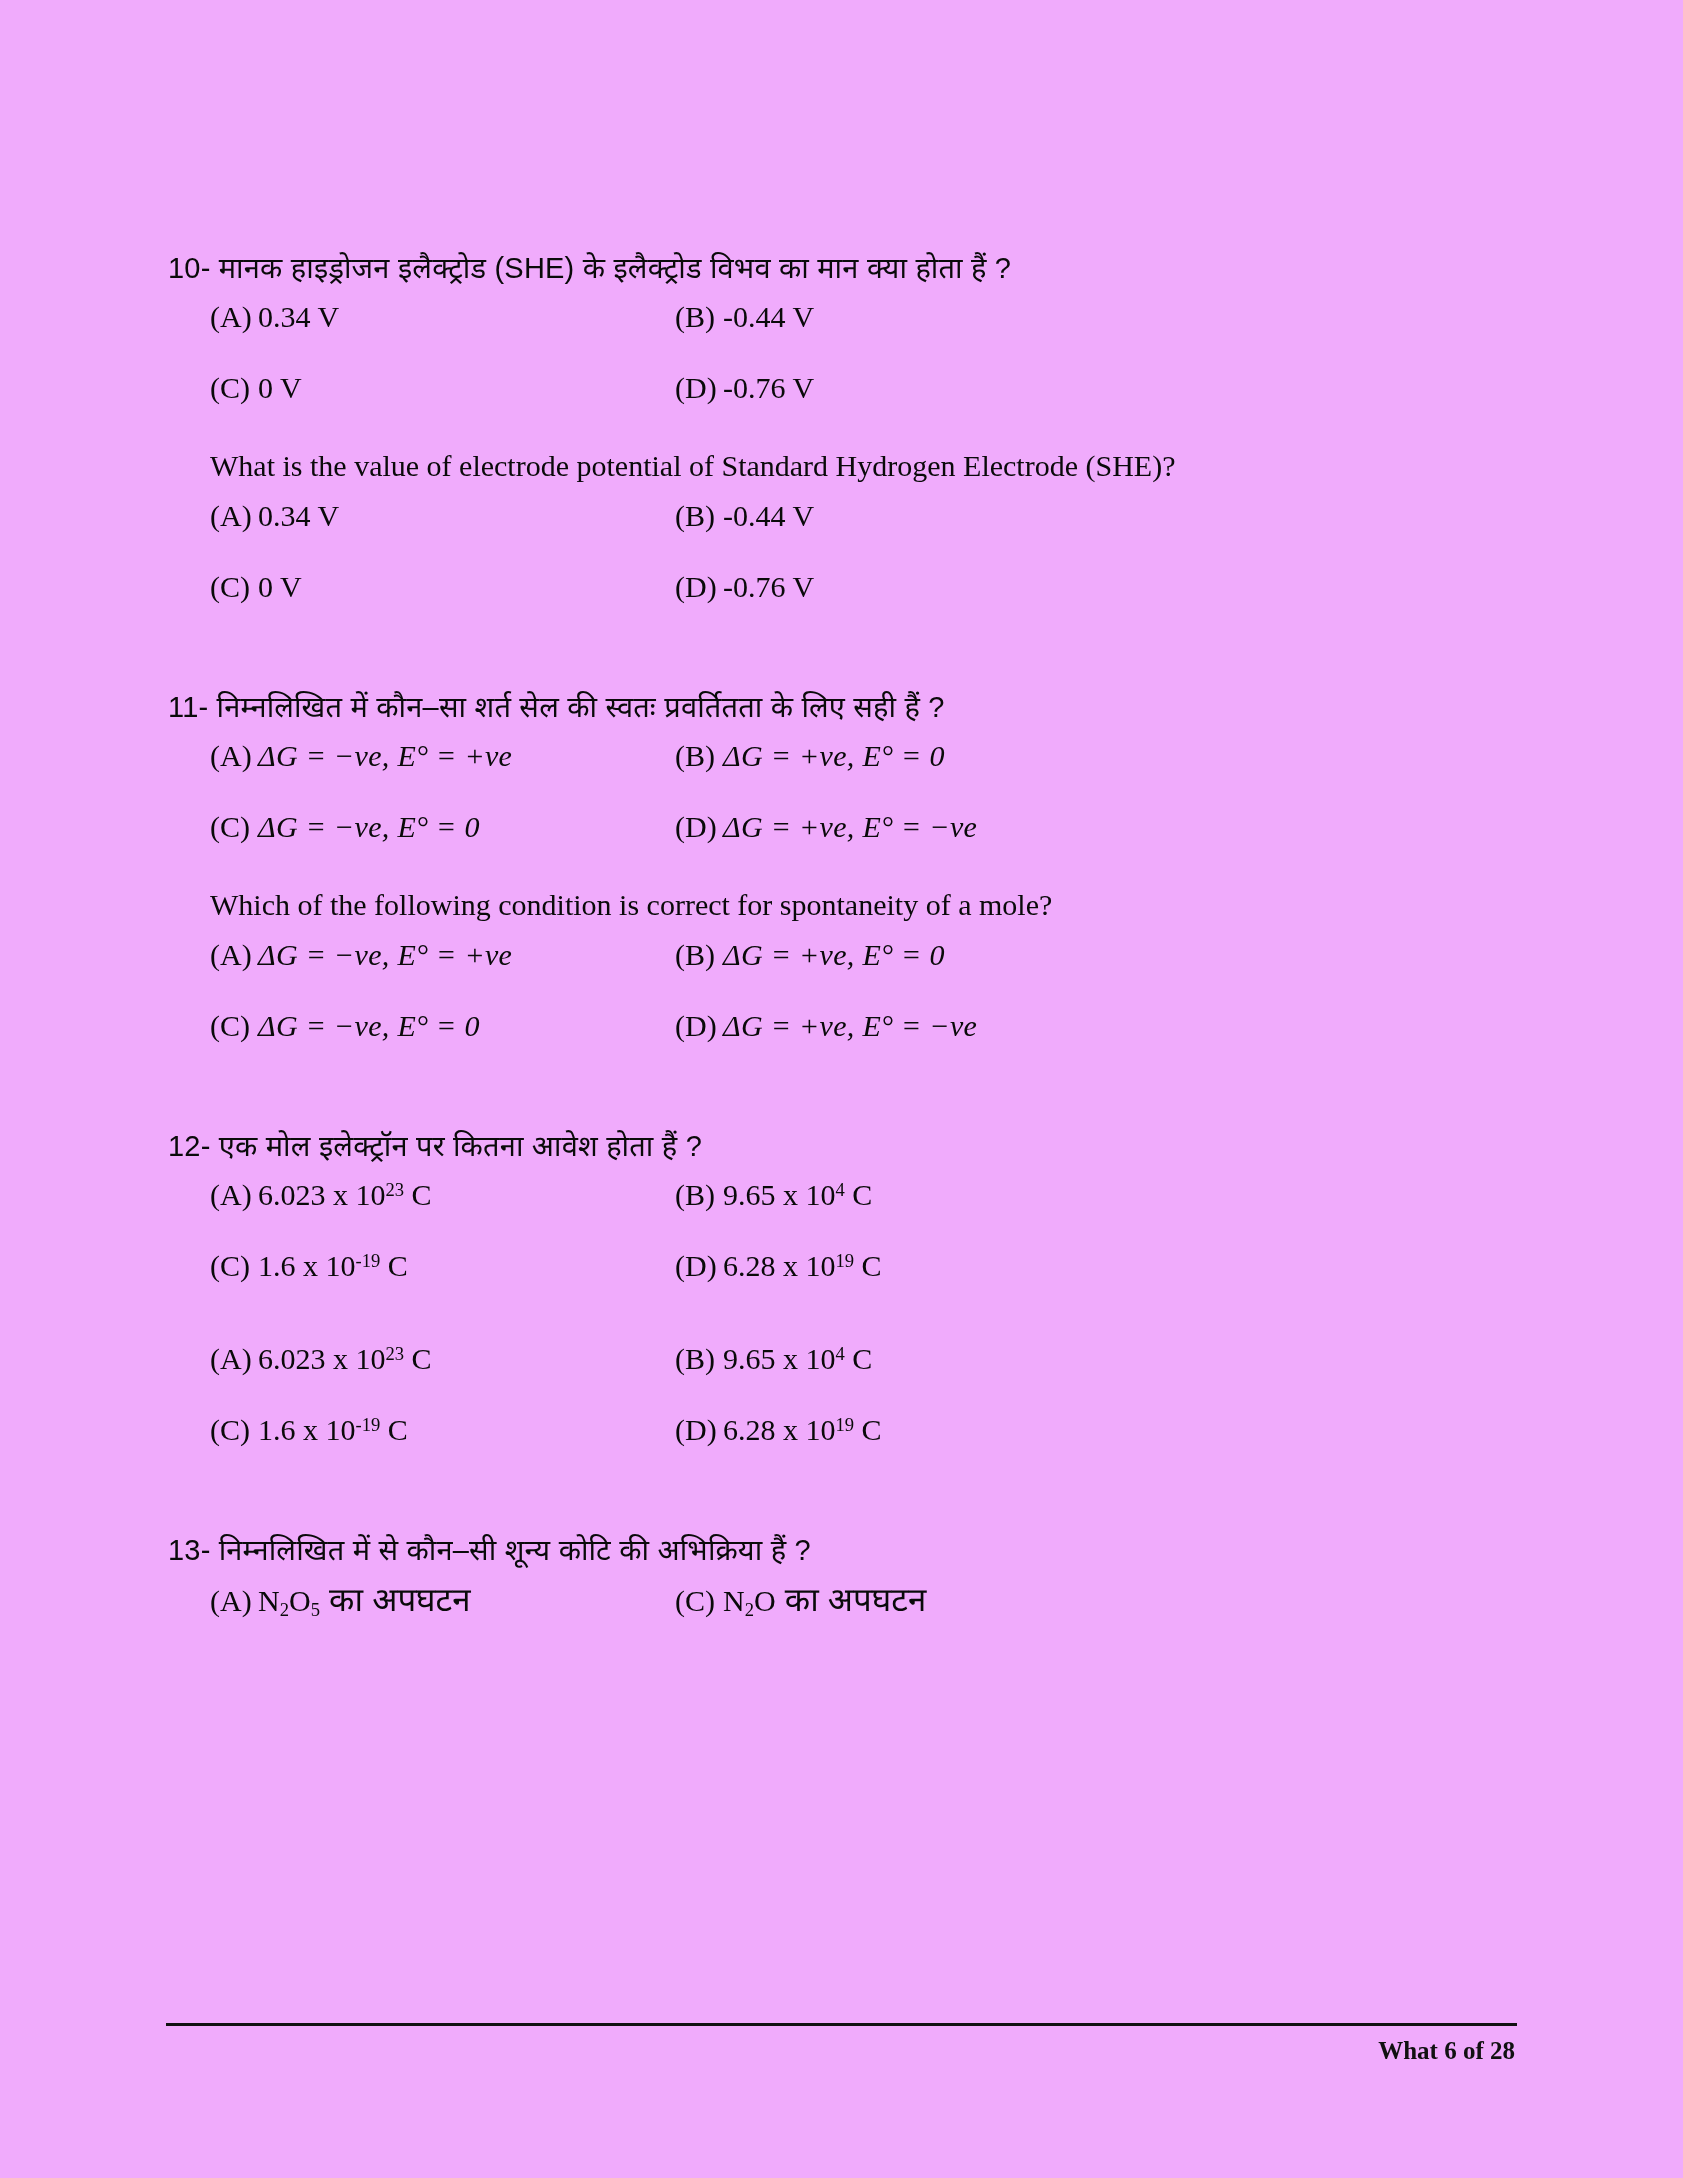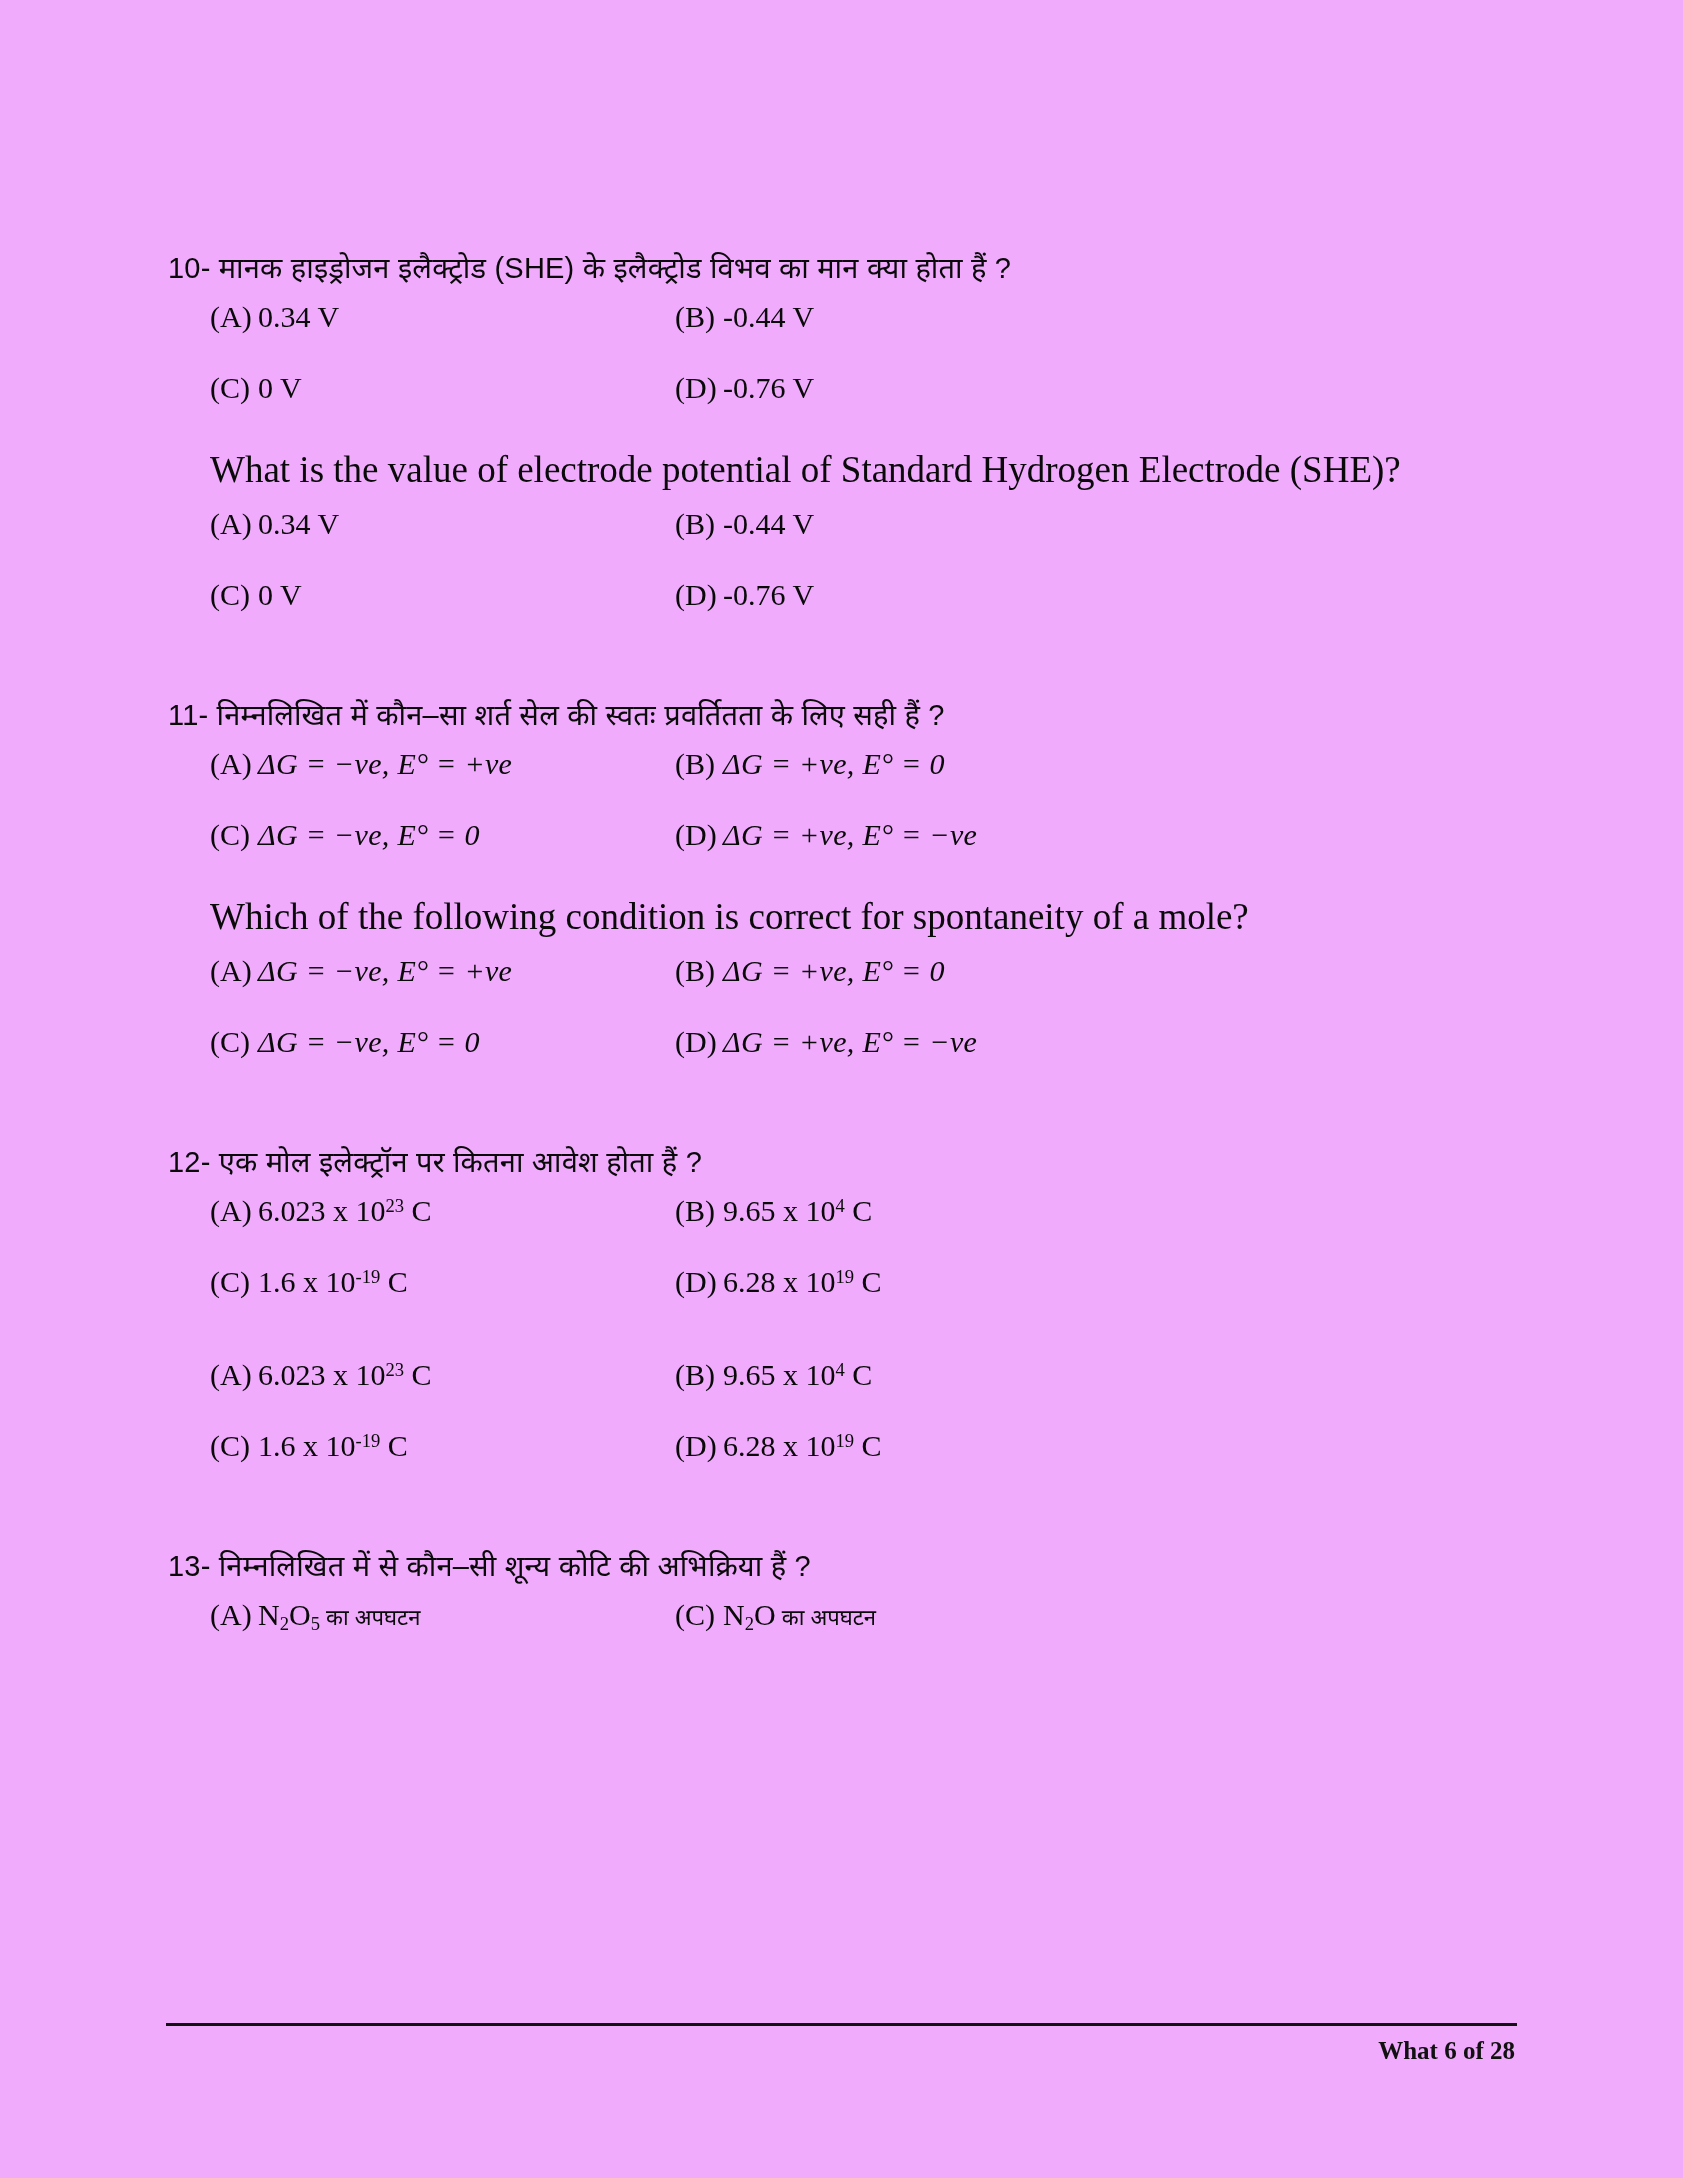--- a/index.html
+++ b/index.html
@@ -43,21 +43,21 @@
   }
 
   .qline.hindi {
     font-family: "Liberation Sans", sans-serif;
     font-size: 29px;
     letter-spacing: 0.2px;
   }
 
   .qline.eng {
     font-family: "Liberation Serif", serif;
-    font-size: 37px;
+    font-size: 30px;
     padding-left: 42px;
   }
 
   
   .opts {
     display: grid;
     grid-template-columns: 465px 1fr;
     row-gap: 8px;
     padding-left: 42px;
   }
@@ -72,21 +72,21 @@
   .opt .tag {
     font-family: "Liberation Serif", serif;
     display: inline-block;
     min-width: 48px;
   }
 
   .opt .val { font-family: "Liberation Serif", serif; }
 
   .opt .val.hin {
     font-family: "Liberation Sans", sans-serif;
-    font-size: 22px;
+    font-size: 33px;
   }
 
   .opt .val.math {
     font-family: "Liberation Serif", serif;
     font-style: italic;
     font-size: 30px;
     letter-spacing: 0.3px;
   }
 
   sub { font-size: 0.62em; vertical-align: -0.28em; }

